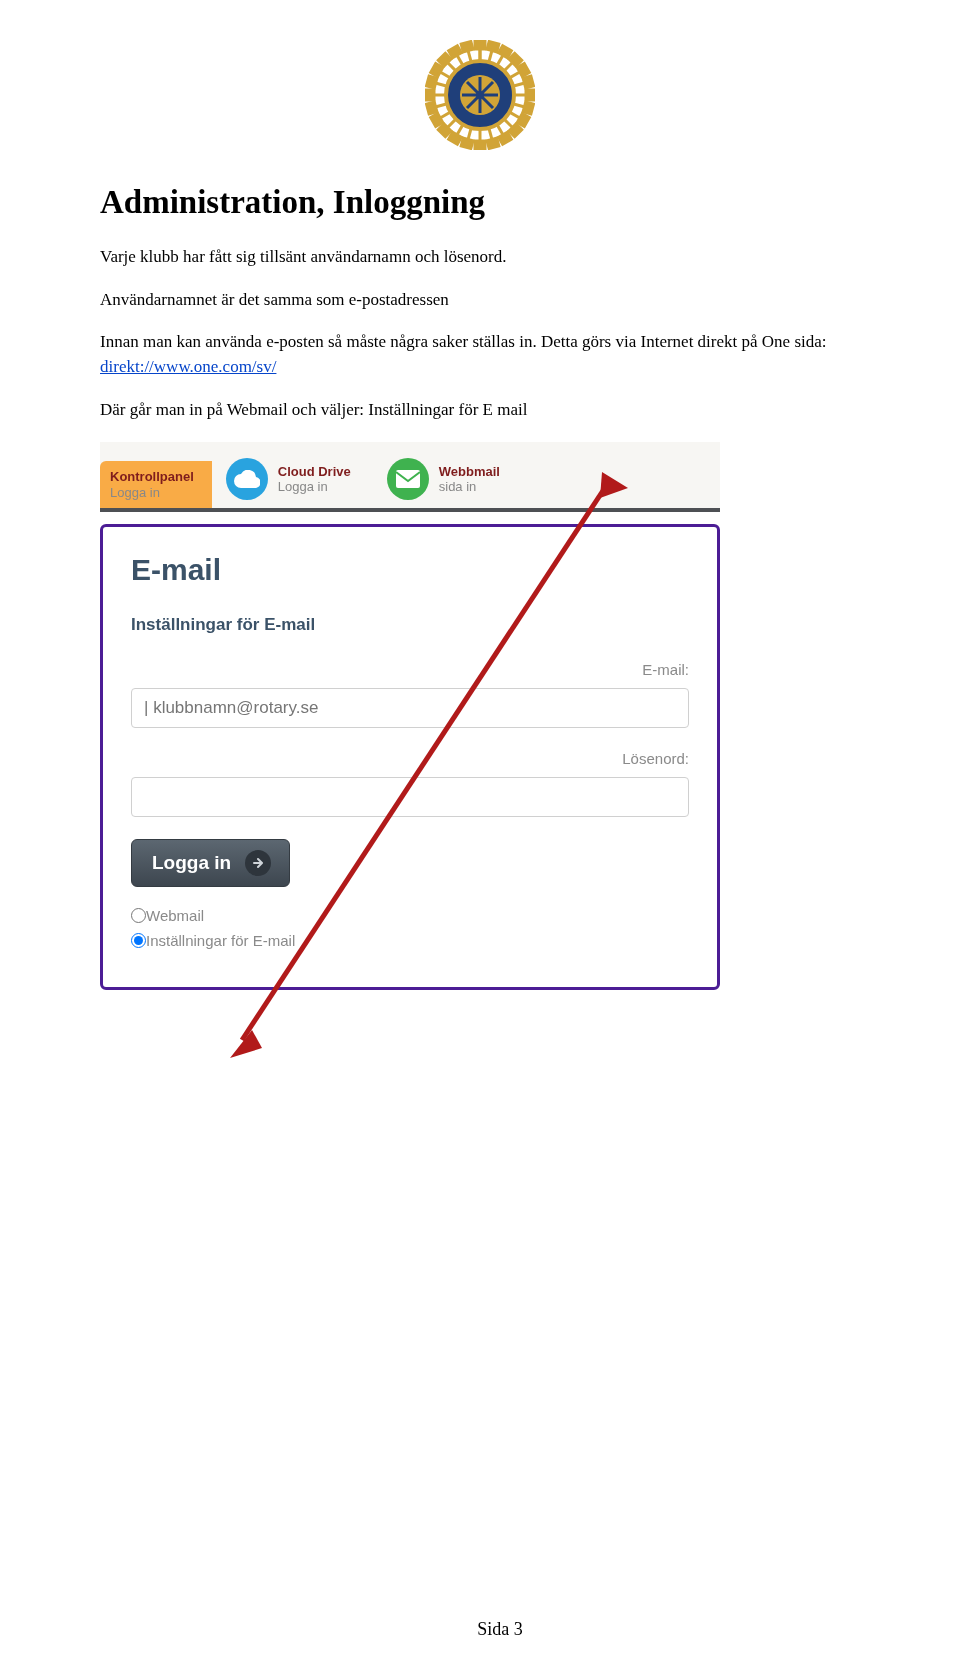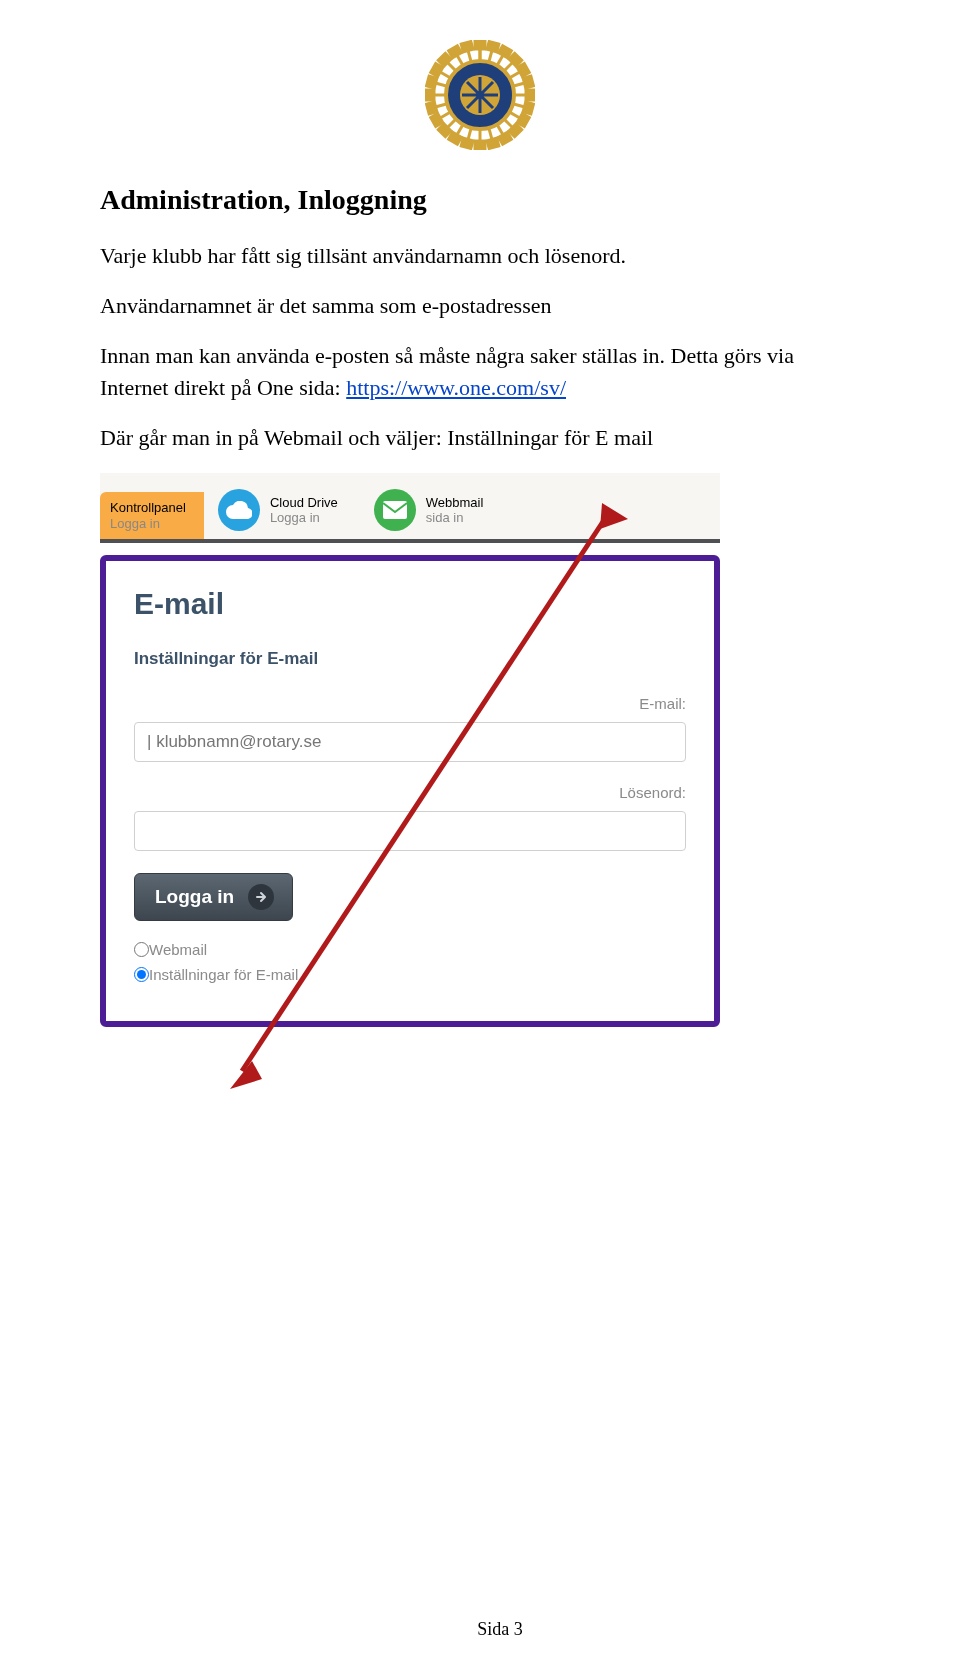--- a/index.html
+++ b/index.html
@@ -12,26 +12,26 @@
     color: #000;
     position: relative;
     min-height: 1680px;
   }
   .logo-wrap {
     text-align: center;
     margin-bottom: 30px;
   }
   .logo-wrap svg { display: inline-block; }
   h1 {
-    font-size: 28px;
+    font-size: 33px;
     font-weight: bold;
     margin-bottom: 24px;
   }
   .body-text {
-    font-size: 22px;
+    font-size: 17px;
     line-height: 1.45;
     margin-bottom: 18px;
   }
   .body-text a { color: #0645ca; text-decoration: underline; }
 
   
   .screenshot {
     margin-top: 20px;
     width: 620px;
     font-family: Arial, Helvetica, sans-serif;
@@ -62,26 +62,26 @@
     padding-right: 18px;
   }
   .top-tab .icon-circle {
     width: 42px; height: 42px; border-radius: 50%;
     display: flex; align-items: center; justify-content: center;
     color: #fff;
   }
   .icon-blue { background: #29a3df; }
   .icon-green { background: #3fb24f; }
   .top-tab .labels { display: flex; flex-direction: column; }
-  .top-tab .labels .l1 { font-weight: normal; color: #000000; }
+  .top-tab .labels .l1 { font-weight: bold; color: #7f1d1d; }
   .top-tab .labels .l2 { color: #888; }
 
   .email-panel {
     margin-top: 12px;
-    border: 6px solid #4c1d95;
+    border: 3px solid #4c1d95;
     border-radius: 6px;
     background: #fff;
     padding: 26px 28px 30px 28px;
     width: 100%;
   }
   .email-panel h2 {
     color: #3b5268;
     font-size: 30px;
     font-weight: bold;
     font-family: Arial, Helvetica, sans-serif;
@@ -283,21 +283,21 @@
       <circle r="4" fill="#1f3f7a"></circle>
     </g>
   </svg>
 </div>
 
 <h1>Administration, Inloggning</h1>
 
 <p class="body-text">Varje klubb har fått sig tillsänt användarnamn och lösenord.</p>
 <p class="body-text">Användarnamnet är det samma som e-postadressen</p>
 <p class="body-text">
-  <span>Innan man kan använda e-posten så måste några saker ställas in. Detta görs via Internet direkt på One sida: </span><a href="#">https://www.one.com/sv/</a>
+  <span>Innan man kan använda e-posten så måste några saker ställas in. Detta görs via Internet direkt på One sida: </span><a href="#">direkt://www.one.com/sv/</a>
 </p>
 <p class="body-text">Där går man in på Webmail och väljer: Inställningar för E mail</p>
 
 <div class="screenshot">
 
   <div class="top-tabs">
     <div class="top-tab first">
       <div class="labels">
         <span class="l1">Kontrollpanel</span>
         <span class="l2">Logga in</span>

